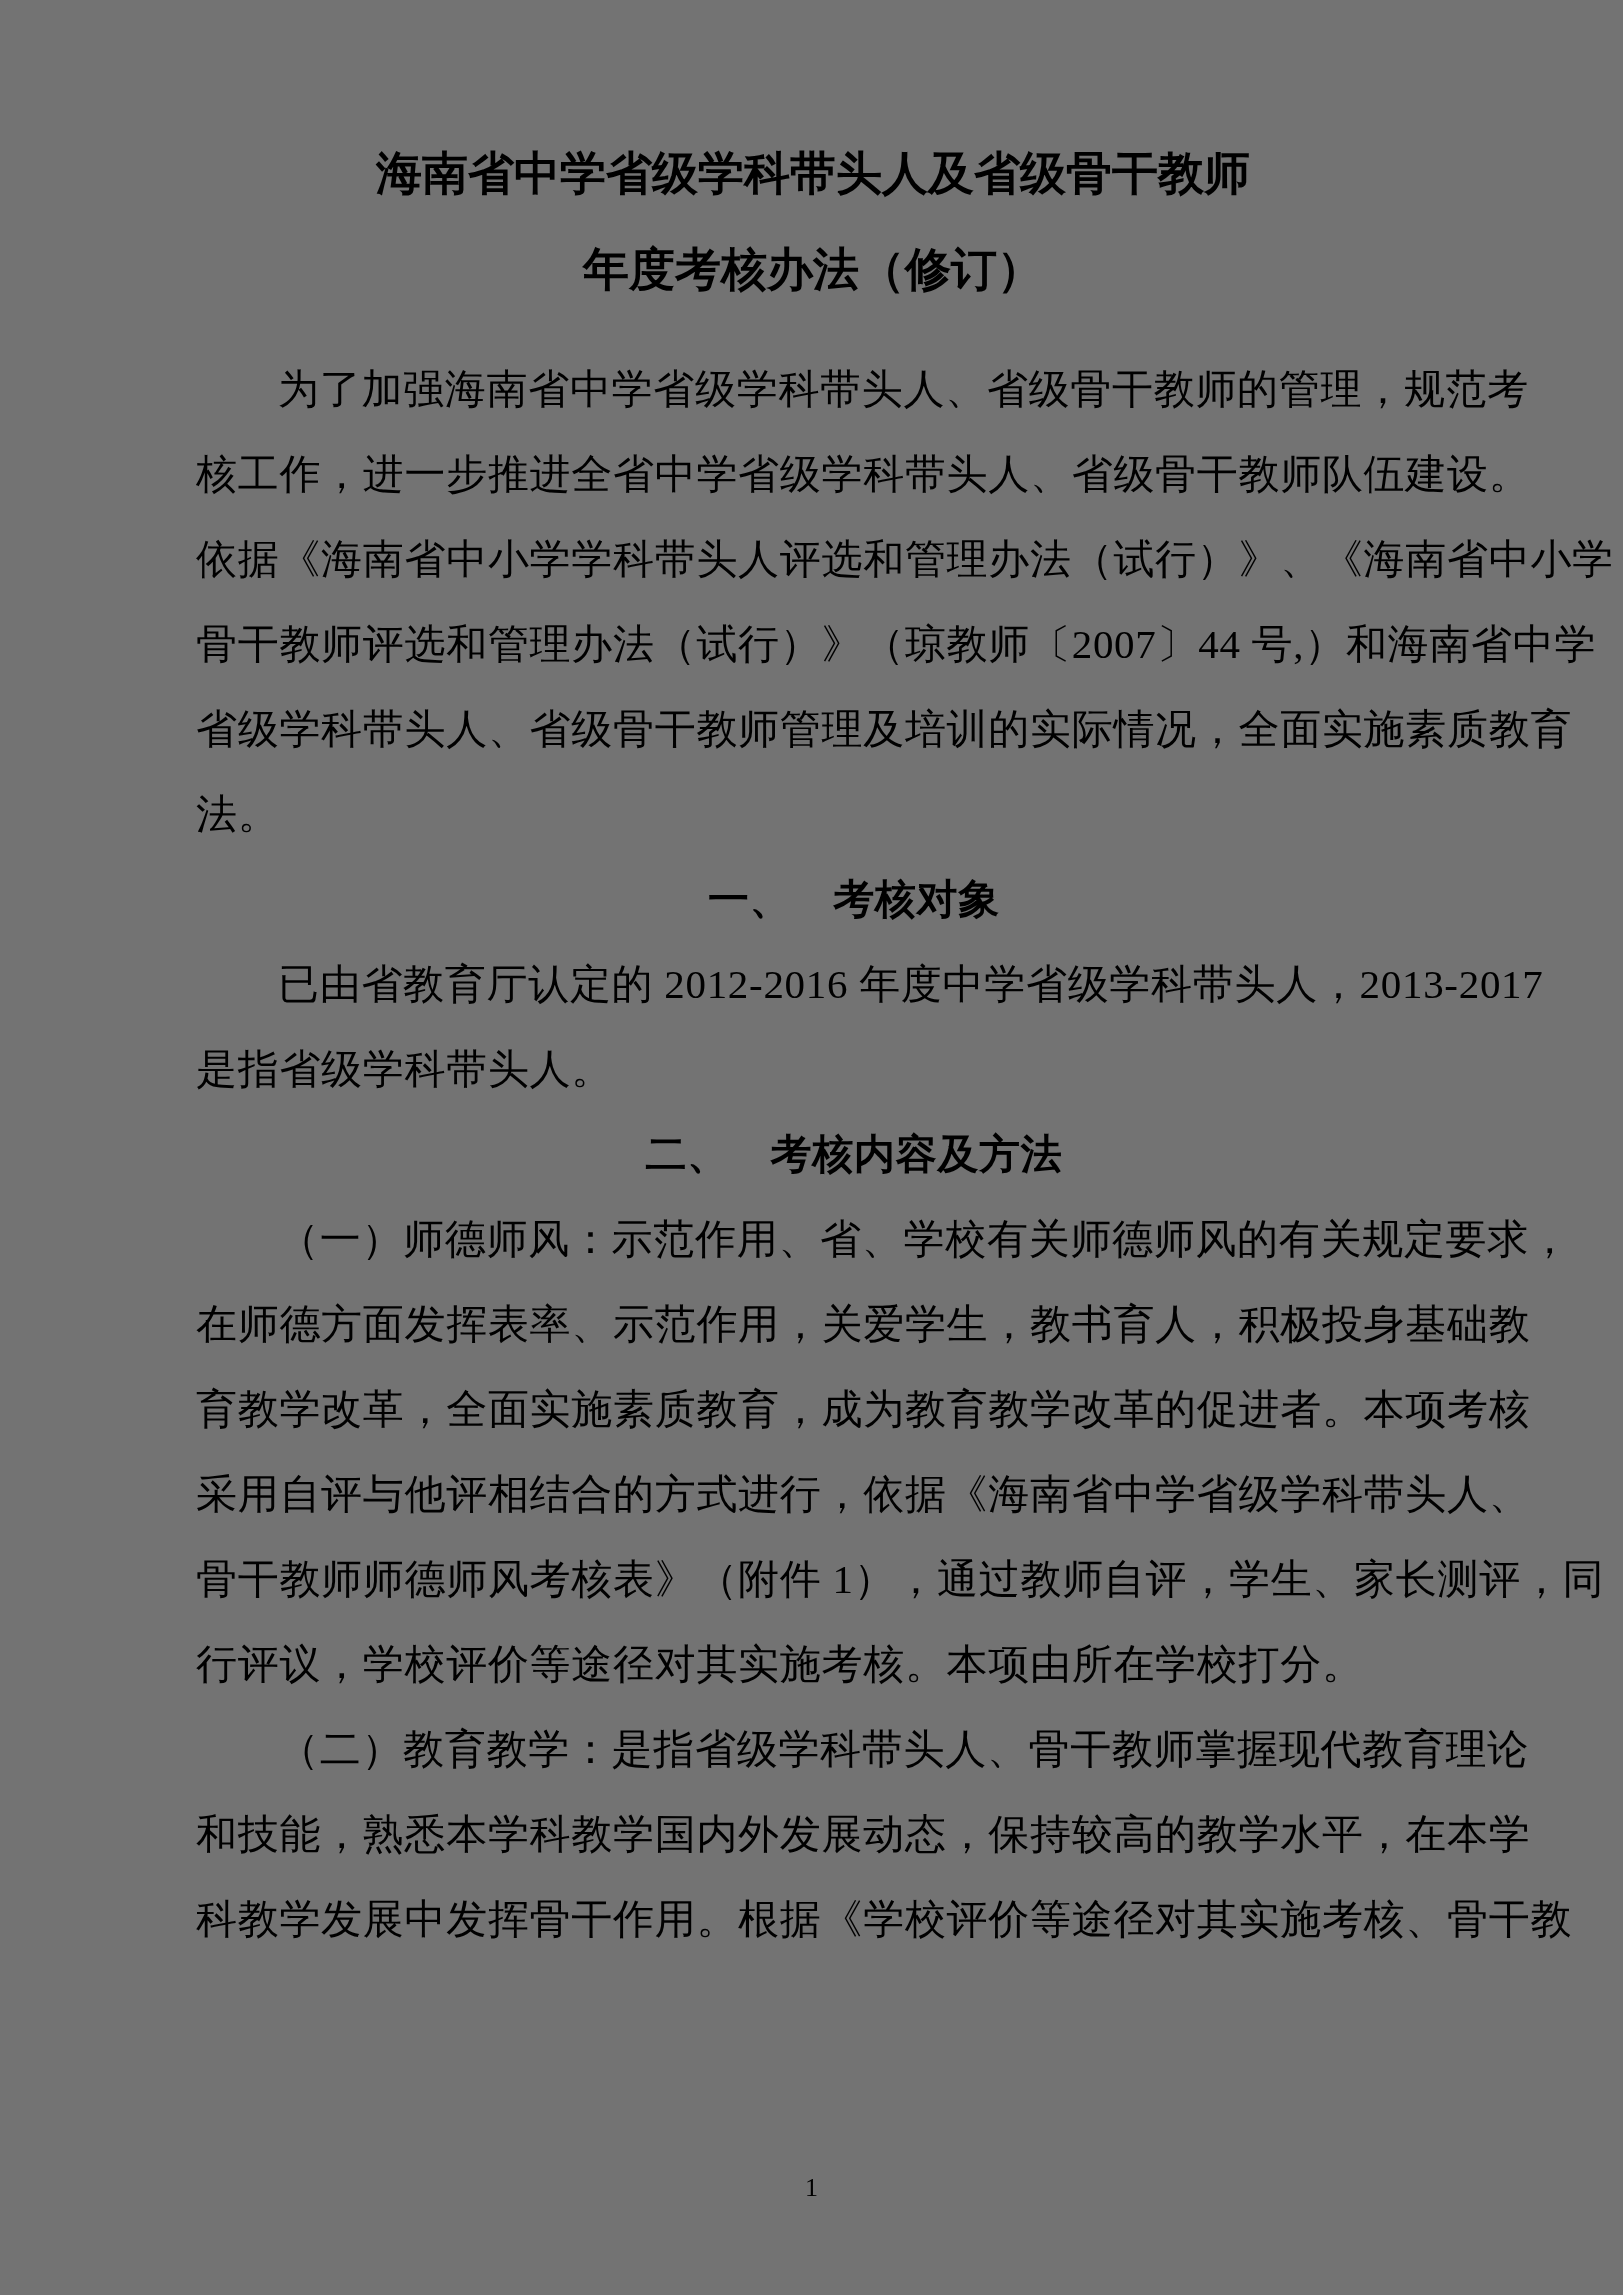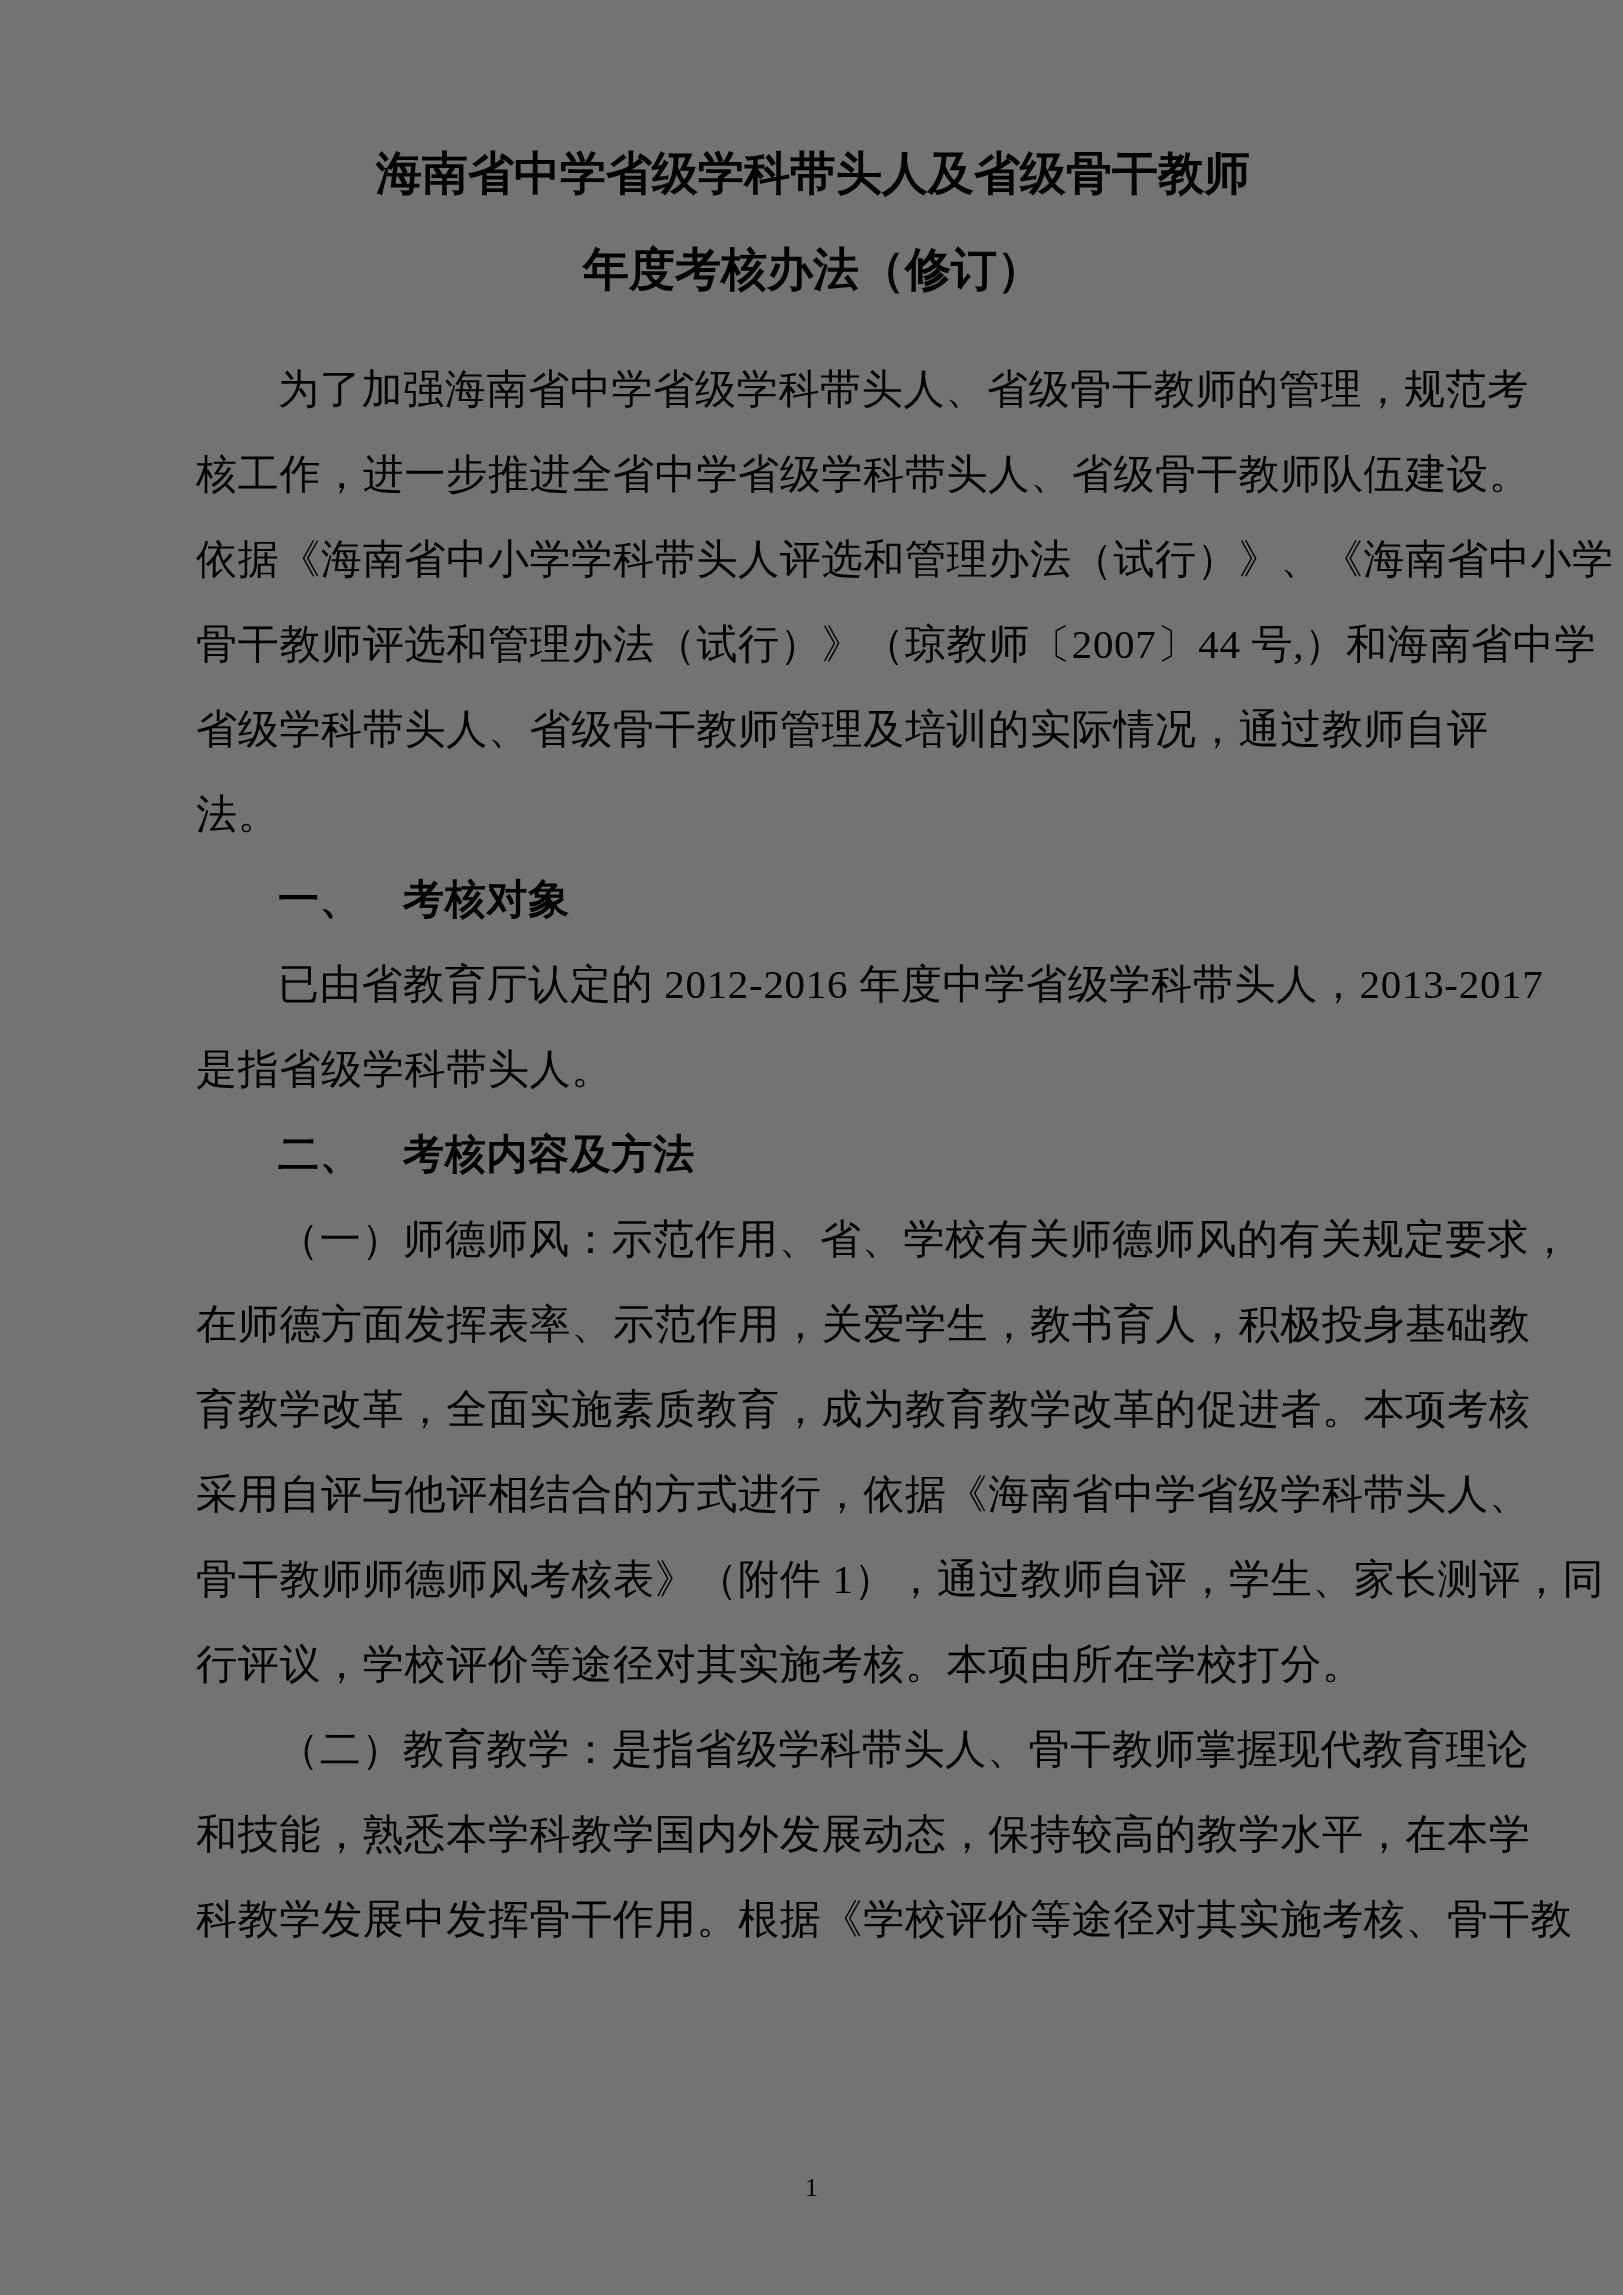--- a/index.html
+++ b/index.html
@@ -41,20 +41,21 @@
     font-family: "Liberation Serif", "DejaVu Serif", serif;
     font-size: 41px;
     line-height: 85px;
     height: 85px;
     letter-spacing: 0.7px;
     white-space: nowrap;
     text-align: left;
   }
   .indent {
     text-indent: 82px;
+    text-align: center;
   }
   .heading {
     font-family: "Liberation Sans", "DejaVu Sans", sans-serif;
     font-weight: bold;
   }
   .page-number {
     position: absolute;
     left: 0;
     top: 2168px;
     width: 100%;
@@ -74,21 +75,21 @@
     <div class="title-block">
       <div class="title-line">海南省中学省级学科带头人及省级骨干教师</div>
       <div class="title-line">年度考核办法（修订）</div>
     </div>
 
     <div class="body-block">
       <div class="line indent">为了加强海南省中学省级学科带头人、省级骨干教师的管理，规范考</div>
       <div class="line">核工作，进一步推进全省中学省级学科带头人、省级骨干教师队伍建设。</div>
       <div class="line">依据《海南省中小学学科带头人评选和管理办法（试行）》、《海南省中小学</div>
       <div class="line">骨干教师评选和管理办法（试行）》（琼教师〔2007〕44 号,）和海南省中学</div>
-      <div class="line">省级学科带头人、省级骨干教师管理及培训的实际情况，通过教师自评</div>
+      <div class="line">省级学科带头人、省级骨干教师管理及培训的实际情况，全面实施素质教育</div>
       <div class="line">法。</div>
       <div class="line heading indent">一、　考核对象</div>
       <div class="line indent">已由省教育厅认定的 2012-2016 年度中学省级学科带头人，2013-2017</div>
       <div class="line">是指省级学科带头人。</div>
       <div class="line heading indent">二、　考核内容及方法</div>
       <div class="line indent">（一）师德师风：示范作用、省、学校有关师德师风的有关规定要求，</div>
       <div class="line">在师德方面发挥表率、示范作用，关爱学生，教书育人，积极投身基础教</div>
       <div class="line">育教学改革，全面实施素质教育，成为教育教学改革的促进者。本项考核</div>
       <div class="line">采用自评与他评相结合的方式进行，依据《海南省中学省级学科带头人、</div>
       <div class="line">骨干教师师德师风考核表》（附件 1），通过教师自评，学生、家长测评，同</div>

